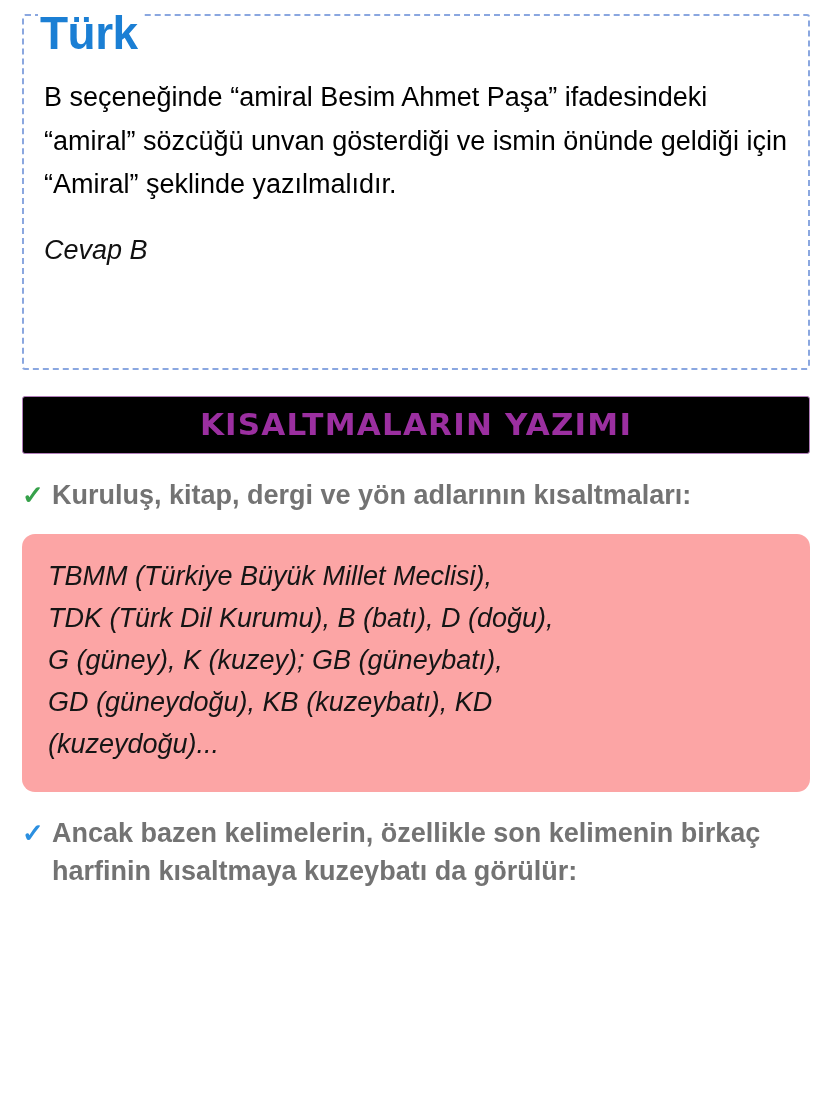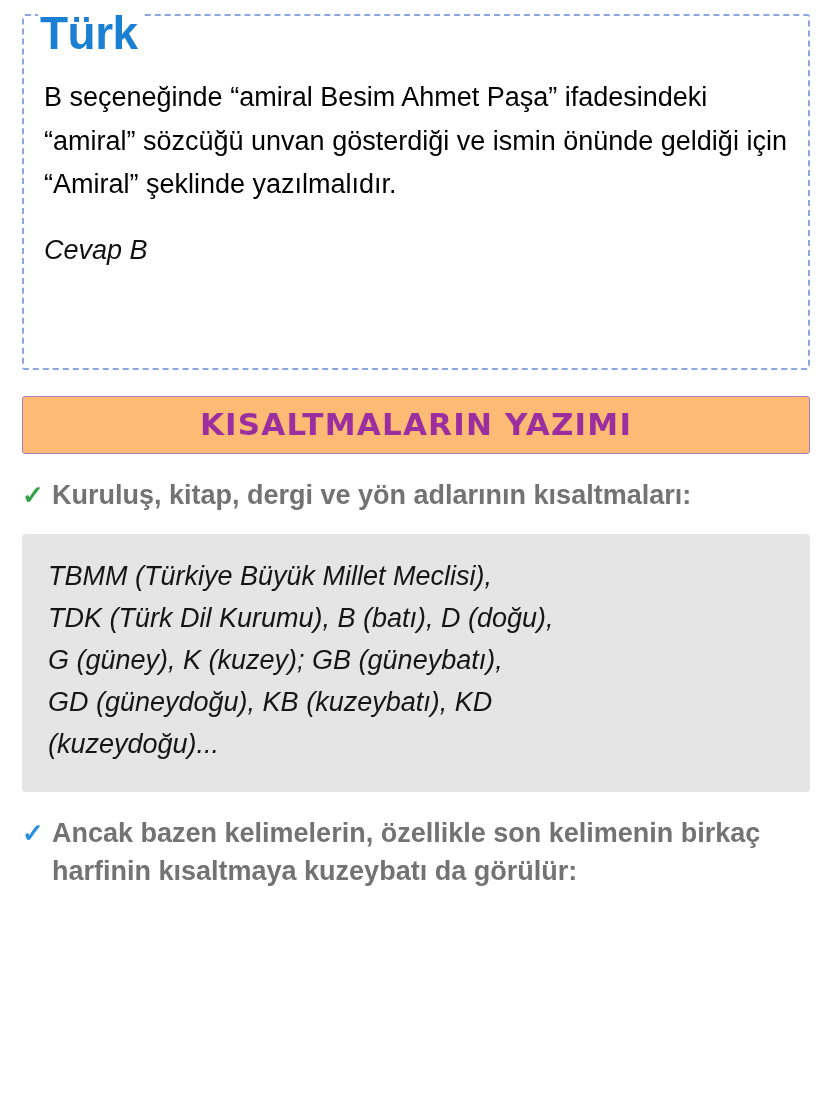--- a/index.html
+++ b/index.html
@@ -55,21 +55,21 @@
     font-size: 27px;
     font-weight: 400;
     font-style: italic;
     color: #111111;
   }
 
   
   .section-banner {
     margin-top: 26px;
     border: 1px solid #b07cb8;
-    background: #fdba74;
+    background: #000000;
     border-radius: 3px;
     text-align: center;
     padding: 9px 0 11px 0;
   }
   .section-banner-text {
     font-size: 31px;
     font-weight: 700;
     color: #9b2fa0;
     letter-spacing: 1.2px;
     font-family: "DejaVu Sans", sans-serif;
@@ -95,22 +95,22 @@
   .bullet-text {
     font-size: 27px;
     line-height: 1.42;
     font-weight: 700;
     color: #737373;
   }
 
   
   .example-box {
     margin-top: 20px;
-    background: #e5e5e5;
-    border-radius: 4px;
+    background: #fca5a5;
+    border-radius: 13px;
     padding: 22px 26px 26px 26px;
     box-sizing: border-box;
   }
   .example-text {
     font-size: 27px;
     line-height: 1.55;
     font-style: italic;
     color: #151515;
     white-space: pre-line;
   }

